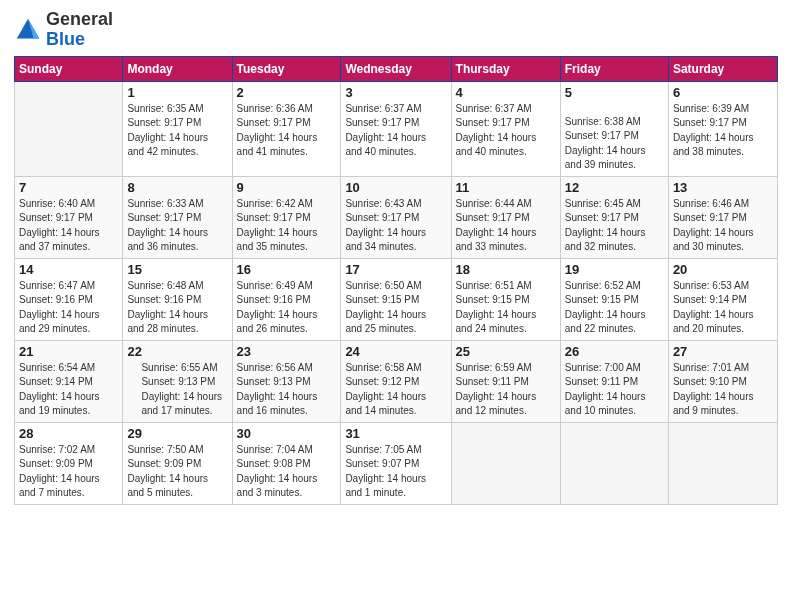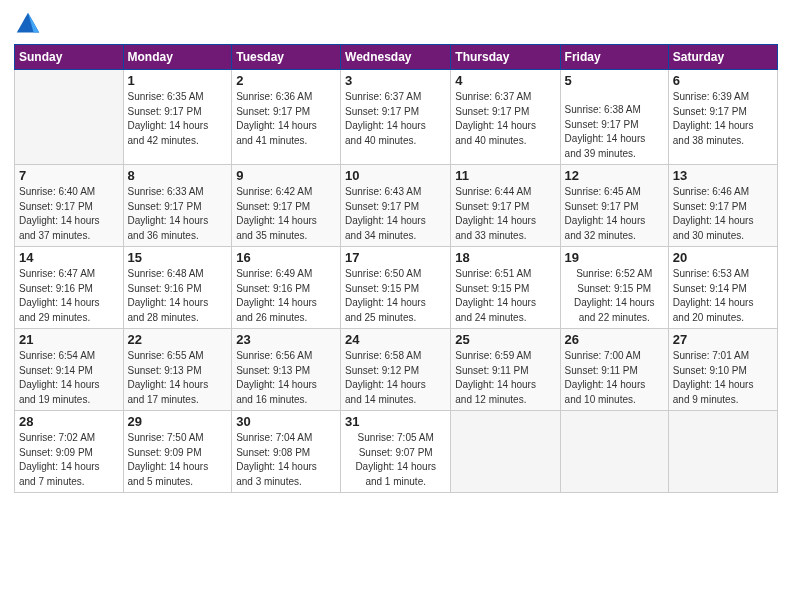--- a/index.html
+++ b/index.html
@@ -49,21 +49,21 @@
     .location {
       font-size: 16px;
       color: #555;
     }
     .calendar {
       width: 100%;
       border-collapse: collapse;
       font-size: 11px;
     }
     .calendar thead th {
-      background-color: #701a75;
+      background-color: #be185d;
       color: #fff;
       padding: 5px 4px;
       text-align: left;
       font-size: 12px;
       font-weight: bold;
       border: 1px solid #0d47a1;
     }
     .calendar tbody td {
       border: 1px solid #ccc;
       vertical-align: top;
@@ -93,20 +93,24 @@
 </head>
 <body>
 
 <div class="container">
   <div class="header">
     <div class="logo">
       <svg class="logo-icon" viewBox="0 0 40 40">
         <polygon points="20,4 36,32 4,32" fill="#1565c0"></polygon>
         <polygon points="20,4 36,32 28,32" fill="#42a5f5"></polygon>
       </svg>
+      <div class="logo-text">
+        <div>General</div>
+        <div class="blue">Blue</div>
+      </div>
     </div>
     <div class="title-block">
       <div class="month-title"></div>
       <div class="location"></div>
     </div>
   </div>
 
   <table class="calendar">
     <thead>
       <tr>
@@ -248,21 +252,21 @@
           </td>
           <td>
             <div class="day-number">18</div>
             <div class="day-info" style="white-space: pre-line;">Sunrise: 6:51 AM
 Sunset: 9:15 PM
 Daylight: 14 hours
 and 24 minutes.</div>
           </td>
           <td>
             <div class="day-number">19</div>
-            <div class="day-info" style="white-space: pre-line; text-align: center;">Sunrise: 6:52 AM
+            <div class="day-info" style="white-space: pre-line;">Sunrise: 6:52 AM
 Sunset: 9:15 PM
 Daylight: 14 hours
 and 22 minutes.</div>
           </td>
           <td>
             <div class="day-number">20</div>
             <div class="day-info" style="white-space: pre-line;">Sunrise: 6:53 AM
 Sunset: 9:14 PM
 Daylight: 14 hours
 and 20 minutes.</div>
@@ -271,21 +275,21 @@
         <tr>
           <td>
             <div class="day-number">21</div>
             <div class="day-info" style="white-space: pre-line;">Sunrise: 6:54 AM
 Sunset: 9:14 PM
 Daylight: 14 hours
 and 19 minutes.</div>
           </td>
           <td>
             <div class="day-number">22</div>
-            <div class="day-info" style="white-space: pre-line;">Sunrise: 6:55 AM
+            <div class="day-info" style="white-space: pre-line; margin-left: 14px;">Sunrise: 6:55 AM
 Sunset: 9:13 PM
 Daylight: 14 hours
 and 17 minutes.</div>
           </td>
           <td>
             <div class="day-number">23</div>
             <div class="day-info" style="white-space: pre-line;">Sunrise: 6:56 AM
 Sunset: 9:13 PM
 Daylight: 14 hours
 and 16 minutes.</div>
@@ -336,21 +340,21 @@
           </td>
           <td>
             <div class="day-number">30</div>
             <div class="day-info" style="white-space: pre-line;">Sunrise: 7:04 AM
 Sunset: 9:08 PM
 Daylight: 14 hours
 and 3 minutes.</div>
           </td>
           <td>
             <div class="day-number">31</div>
-            <div class="day-info" style="white-space: pre-line; text-align: center;">Sunrise: 7:05 AM
+            <div class="day-info" style="white-space: pre-line;">Sunrise: 7:05 AM
 Sunset: 9:07 PM
 Daylight: 14 hours
 and 1 minute.</div>
           </td>
           <td class="empty-cell"></td>
           <td class="empty-cell"></td>
           <td class="empty-cell"></td>
         </tr>
       </tbody>
   </table>

